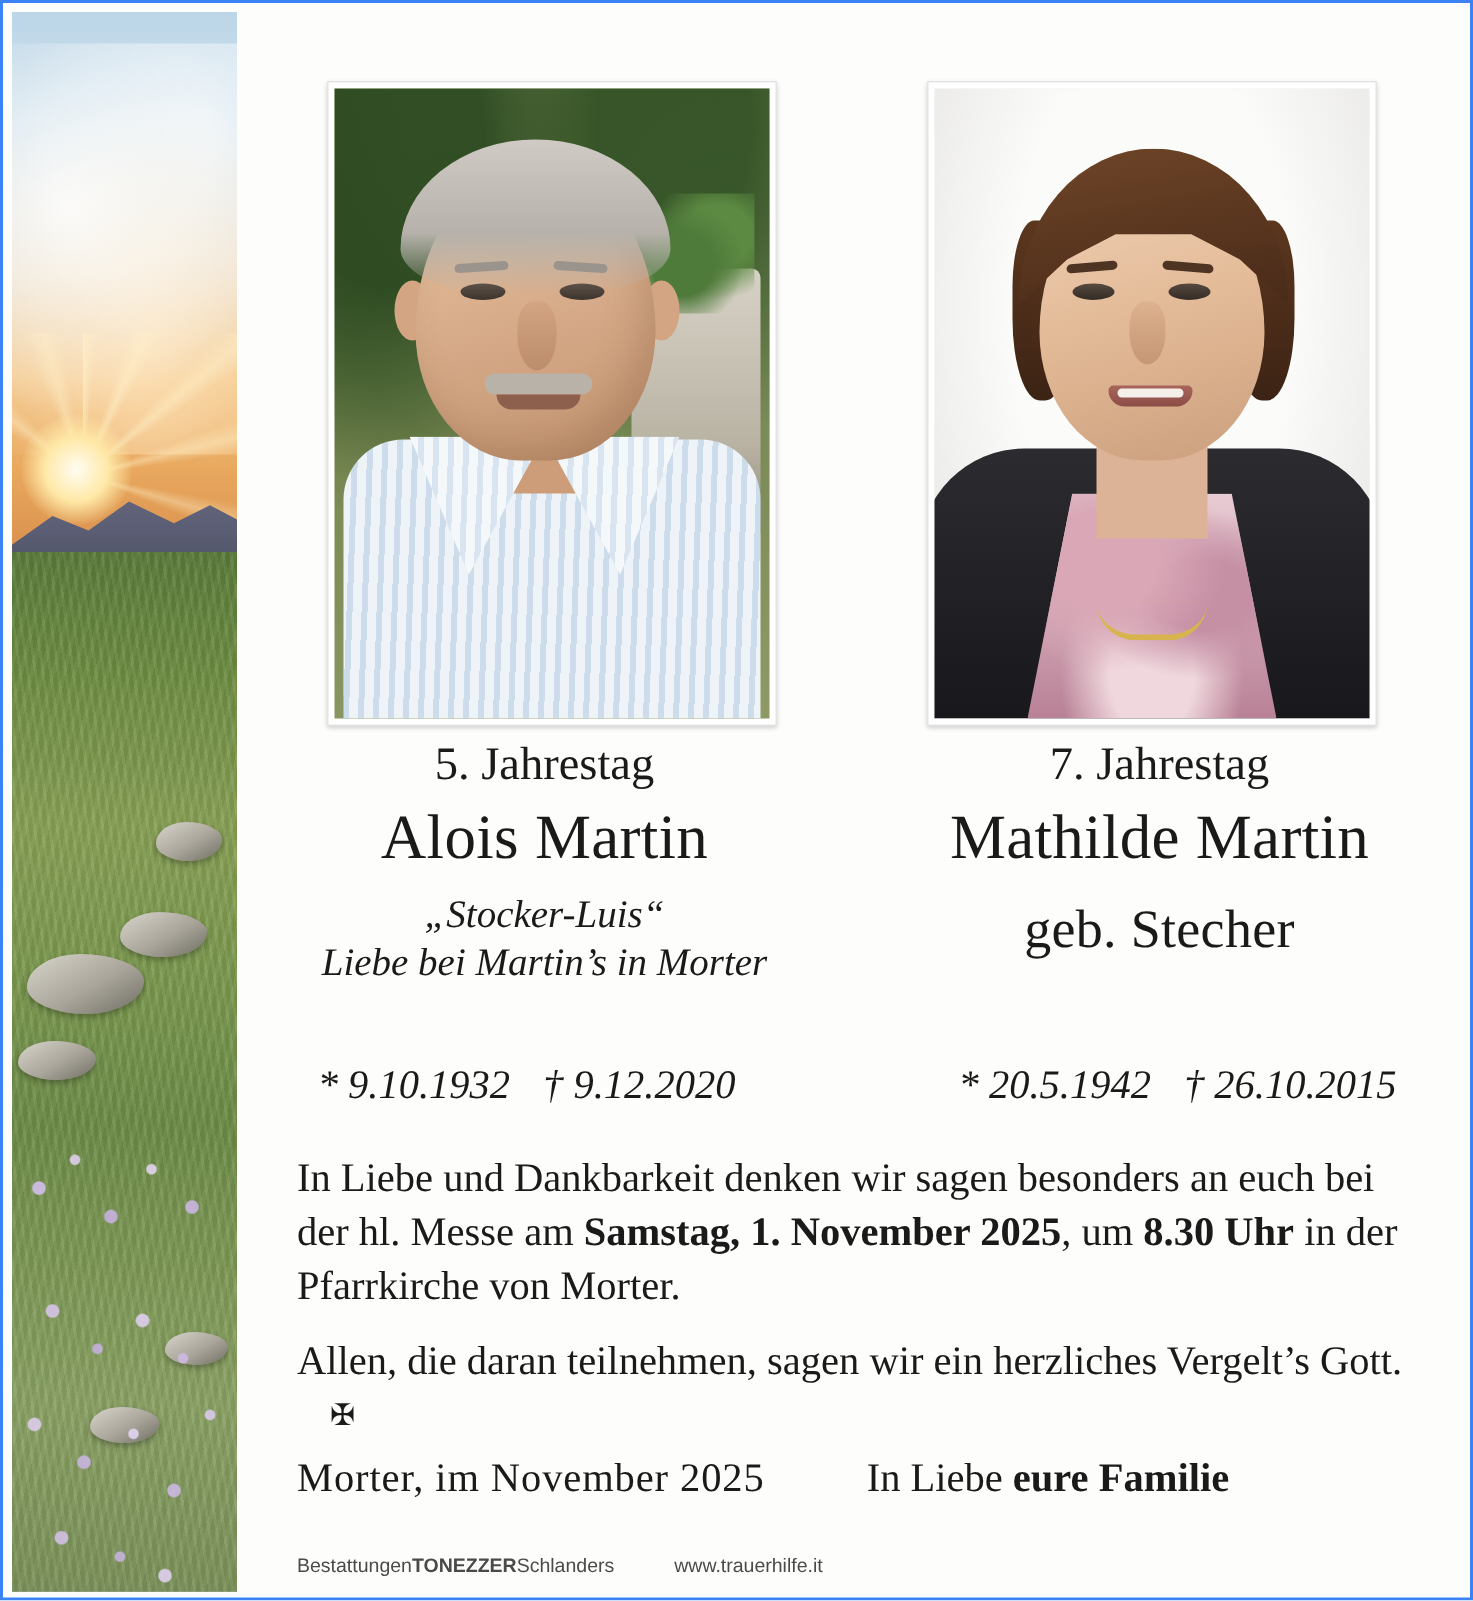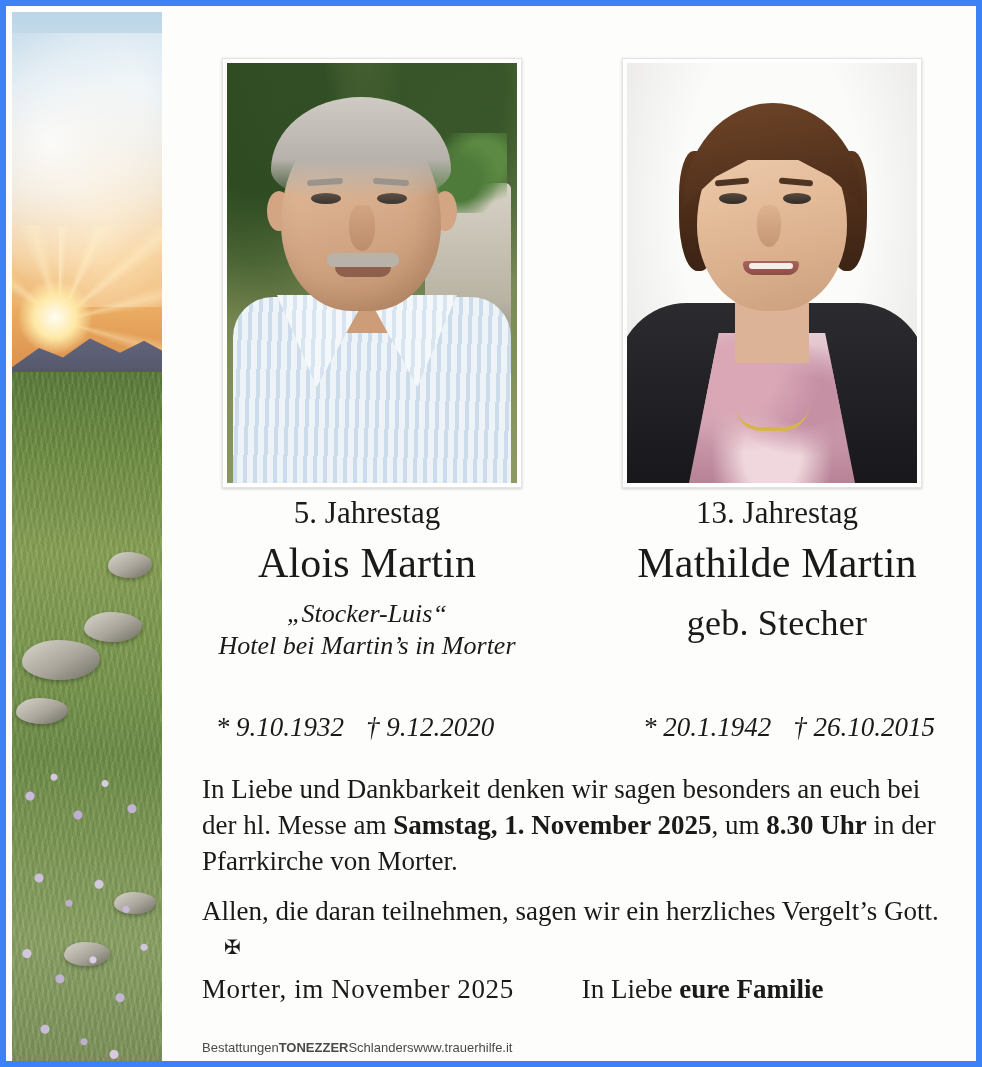--- a/index.html
+++ b/index.html
@@ -14,21 +14,21 @@
     color: #1a1a1a;
     overflow: hidden;
   }
 
   .card {
     position: relative;
     width: 982px;
     height: 1067px;
     background: #fdfdfb;
     box-sizing: border-box;
-    border: 6px solid #3b82f6;
+    border: 2px solid #3b82f6;
     overflow: hidden;
   }
 
   
   .photo-strip {
     position: absolute;
     left: 6px;
     top: 6px;
     width: 150px;
     height: 1053px;
@@ -421,21 +421,21 @@
     left: 40px;
     bottom: 10px;
     width: 744px;
     font-family: "Liberation Sans", sans-serif;
     font-size: 13px;
     color: #4a4a4a;
     display: flex;
     align-items: center;
   }
   .footer .brand { font-weight: bold; }
-  .footer .web { }
+  .footer .web { margin-left: 40px; }
 </style>
 </head>
 <body>
 
 <div class="card">
 
   <div class="photo-strip">
     <div class="strip-sky"></div>
     <div class="strip-clouds"></div>
     <div class="strip-rays"></div>
@@ -500,36 +500,36 @@
         </div>
       </div>
 
     </div>
 
     <div class="names">
       <div class="name-col">
         <div class="anniv">5. Jahrestag</div>
         <div class="person-name">Alois Martin</div>
         <div class="nick">„Stocker-Luis“</div>
-        <div class="sub">Hotel bei Martin’s in Morter</div>
+        <div class="sub">Liebe bei Martin’s in Morter</div>
       </div>
       <div class="name-col">
-        <div class="anniv">13. Jahrestag</div>
+        <div class="anniv">7. Jahrestag</div>
         <div class="person-name">Mathilde Martin</div>
         <div class="person-name" style="font-size:36px;margin-top:16px;">geb. Stecher</div>
       </div>
     </div>
 
     <div class="dates-row">
       <div class="born-col">
         <span class="dates">* 9.10.1932</span>
         <span class="dates dagger">† 9.12.2020</span>
       </div>
       <div class="born-col">
-        <span class="dates">* 20.1.1942</span>
+        <span class="dates">* 20.5.1942</span>
         <span class="dates dagger">† 26.10.2015</span>
       </div>
     </div>
 
     <div class="body-text">
       <p><span>In Liebe und Dankbarkeit denken wir sagen besonders an euch bei der hl. Messe am </span><b>Samstag, 1. November 2025</b><span>, um </span><b>8.30 Uhr</b><span> in der Pfarrkirche von Morter.</span></p>
       <p><span>Allen, die daran teilnehmen, sagen wir ein herzliches Vergelt’s Gott.</span><span class="cross-glyph">✠</span></p>
     </div>
 
     <div class="closing">

